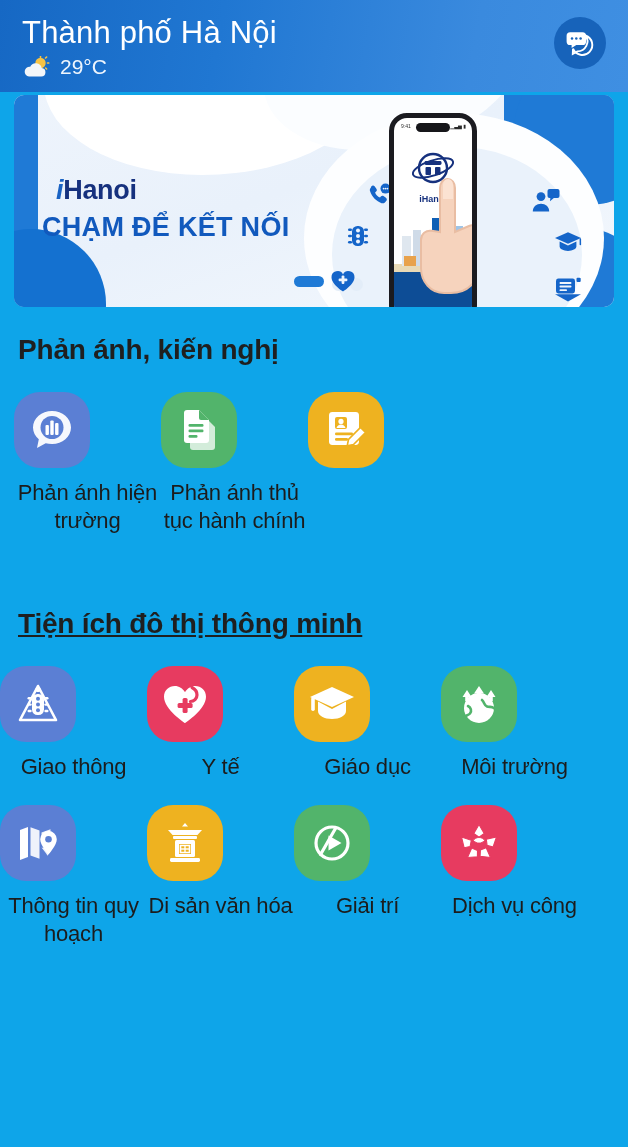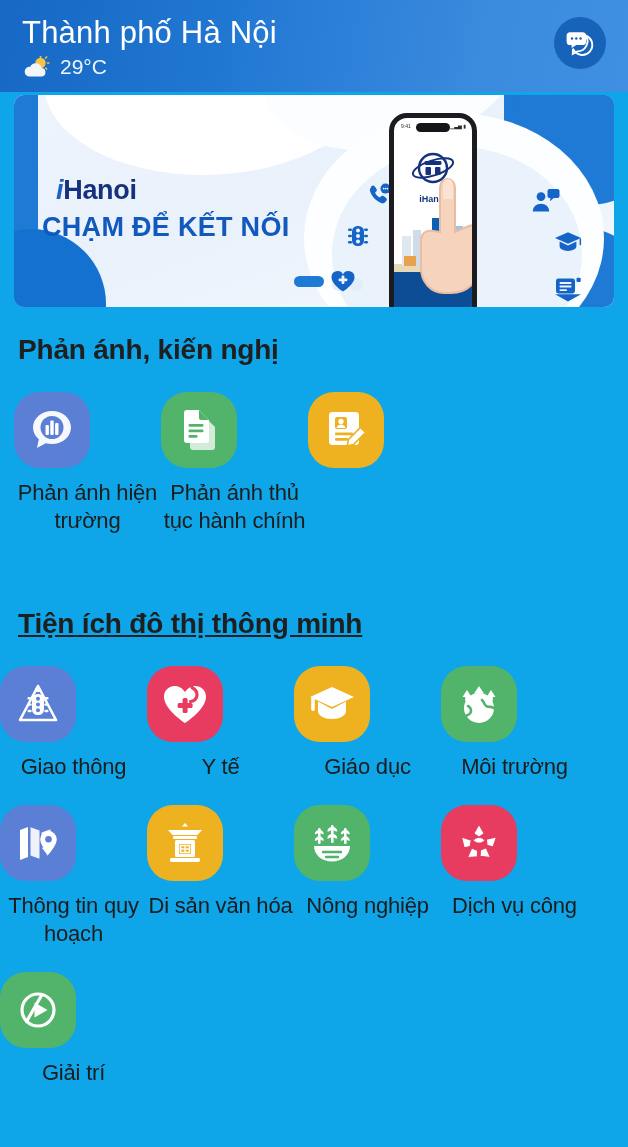--- a/index.html
+++ b/index.html
@@ -406,70 +406,45 @@
           <rect x="17" y="23" width="12" height="10" fill="#eeb220"></rect>
           <path d="M18.5 24.5h9v7h-9z" fill="none" stroke="#ffffff" stroke-width="1.6"></path>
           <line x1="23" y1="24.5" x2="23" y2="31.5" stroke="#ffffff" stroke-width="1.4"></line>
           <line x1="18.5" y1="28" x2="27.5" y2="28" stroke="#ffffff" stroke-width="1.4"></line>
           <rect x="8" y="37" width="30" height="4" rx="1.4"></rect>
         </svg>
       </div>
       <div class="tile-label">Di sản văn hóa</div>
     </div>
 
+
+
     <div class="tile">
       <div class="tile-icon sq-green">
-        <svg width="48" height="44" viewBox="0 0 48 44" fill="#ffffff">
-          <g>
-            <rect x="23" y="4" width="2.6" height="18" rx="1.2"></rect>
-            <path d="M24.3 6c-3 0-5 2-5 4.6 3 0 5-2 5-4.6zm0 0c3 0 5 2 5 4.6-3 0-5-2-5-4.6z"></path>
-            <path d="M24.3 13c-3 0-5 2-5 4.6 3 0 5-2 5-4.6zm0 0c3 0 5 2 5 4.6-3 0-5-2-5-4.6z"></path>
-          </g>
-          <g transform="translate(-13,3)">
-            <rect x="23" y="4" width="2.6" height="16" rx="1.2"></rect>
-            <path d="M24.3 6c-2.7 0-4.5 1.8-4.5 4.2 2.7 0 4.5-1.8 4.5-4.2zm0 0c2.7 0 4.5 1.8 4.5 4.2-2.7 0-4.5-1.8-4.5-4.2z"></path>
-            <path d="M24.3 12.5c-2.7 0-4.5 1.8-4.5 4.2 2.7 0 4.5-1.8 4.5-4.2zm0 0c2.7 0 4.5 1.8 4.5 4.2-2.7 0-4.5-1.8-4.5-4.2z"></path>
-          </g>
-          <g transform="translate(13,3)">
-            <rect x="23" y="4" width="2.6" height="16" rx="1.2"></rect>
-            <path d="M24.3 6c-2.7 0-4.5 1.8-4.5 4.2 2.7 0 4.5-1.8 4.5-4.2zm0 0c2.7 0 4.5 1.8 4.5 4.2-2.7 0-4.5-1.8-4.5-4.2z"></path>
-            <path d="M24.3 12.5c-2.7 0-4.5 1.8-4.5 4.2 2.7 0 4.5-1.8 4.5-4.2zm0 0c2.7 0 4.5 1.8 4.5 4.2-2.7 0-4.5-1.8-4.5-4.2z"></path>
-          </g>
-          <path d="M6 25h36c0 9-8 15.5-18 15.5S6 34 6 25z"></path>
-          <path d="M15 31h18" stroke="#52b46b" stroke-width="2.4" stroke-linecap="round"></path>
-          <path d="M18 36h12" stroke="#52b46b" stroke-width="2.4" stroke-linecap="round"></path>
-        </svg>
-      </div>
-      <div class="tile-label">Nông nghiệp</div>
-    </div>
-
+        <svg width="46" height="46" viewBox="0 0 46 46" fill="none">
+          <circle cx="23" cy="23" r="16" stroke="#ffffff" stroke-width="3.2"></circle>
+          <path d="M11.5 34.5C16 27 22 16 26.5 8.5" stroke="#ffffff" stroke-width="3.2" stroke-linecap="round"></path>
+          <path d="M19.5 15.5l13 7.5-13 7.5z" fill="#ffffff"></path>
+        </svg>
+      </div>
+      <div class="tile-label">Giải trí</div>
+    </div>
 
     <div class="tile">
       <div class="tile-icon sq-pink">
         <svg width="48" height="46" viewBox="0 0 48 46" fill="#ffffff">
           <g stroke="#e73b60" stroke-width="1.1">
             <path d="M24 4.5l5.2 9-5.2 3.6-5.2-3.6z"></path>
             <path d="M41.5 17l-3.4 10-6-1.6-.8-6.2z"></path>
             <path d="M35.5 37.5l-10.4-1.2.3-6.3 5.8-2.3z"></path>
             <path d="M12.5 37.5l4.3-9.6 5.7 2.6-.1 6.3z"></path>
             <path d="M6.5 17l9.8 3.3-1.2 6.2-6 1.2z"></path>
           </g>
           <g fill="#ffffff" stroke="#e73b60" stroke-width=".9">
             <path d="M24 17.5c2.5 0 4.5 1.2 5.6 3-1.5 1.6-3.5 2.6-5.6 2.6s-4.1-1-5.6-2.6c1.1-1.8 3.1-3 5.6-3z"></path>
           </g>
         </svg>
       </div>
       <div class="tile-label">Dịch vụ công</div>
     </div>
-
-    <div class="tile">
-      <div class="tile-icon sq-green">
-        <svg width="46" height="46" viewBox="0 0 46 46" fill="none">
-          <circle cx="23" cy="23" r="16" stroke="#ffffff" stroke-width="3.2"></circle>
-          <path d="M11.5 34.5C16 27 22 16 26.5 8.5" stroke="#ffffff" stroke-width="3.2" stroke-linecap="round"></path>
-          <path d="M19.5 15.5l13 7.5-13 7.5z" fill="#ffffff"></path>
-        </svg>
-      </div>
-      <div class="tile-label">Giải trí</div>
-    </div>
   </div>
 
 </div>
 
 </body></html>

